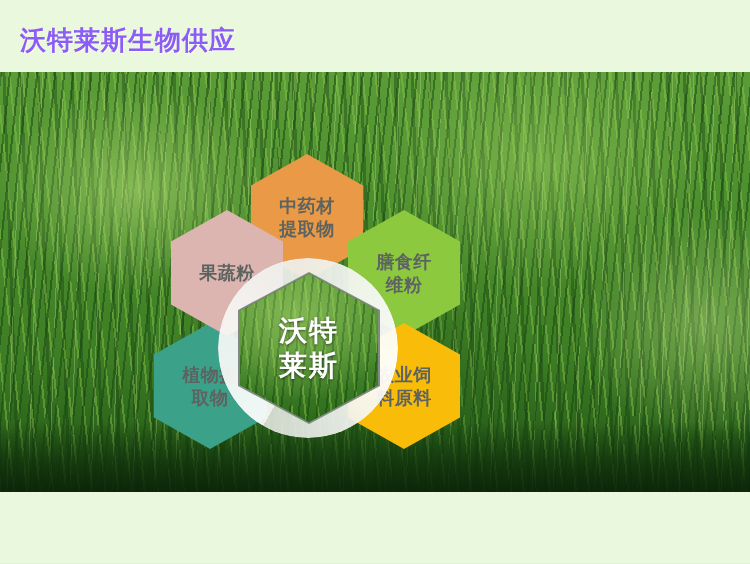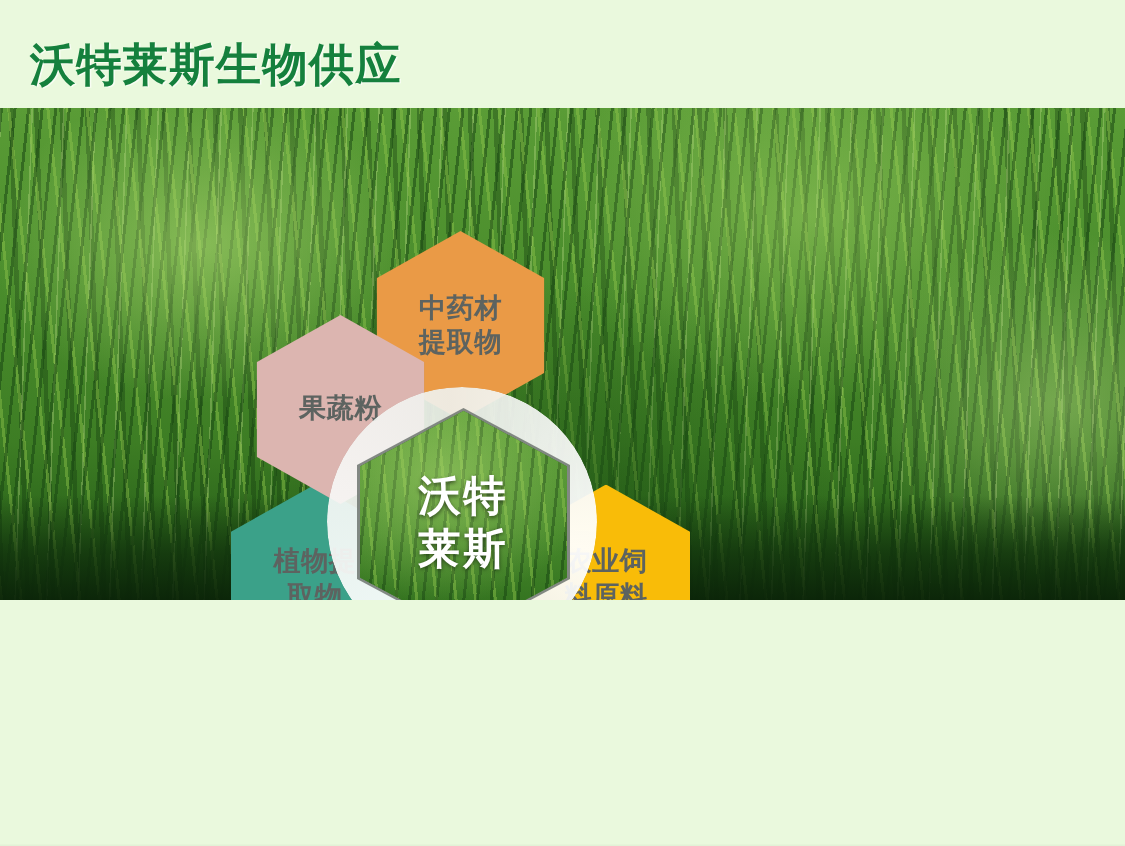--- a/index.html
+++ b/index.html
@@ -13,29 +13,29 @@
     background:#eaf9dd;
   }
 
   
   #header {
     position:absolute; left:0; top:0; width:750px; height:72px;
     background:#eaf9dd;
   }
   #header-title {
     position:absolute; left:20px; top:23px;
-    font-size:30px; font-weight:bold; letter-spacing:1px;
-    color:#15803d;
+    font-size:26px; font-weight:bold; letter-spacing:1px;
+    color:#8b5cf6;
     text-shadow:1px 1px 0 rgba(255,255,255,0.65);
     white-space:nowrap;
   }
 
   
   #banner {
-    position:absolute; left:0; top:72px; width:750px; height:328px;
+    position:absolute; left:0; top:72px; width:750px; height:420px;
     overflow:hidden;
     background:#3a7a23;
   }
   #banner-photo {
     position:absolute; inset:0;
     background-color:#46892c;
     background-image:
       
       radial-gradient(ellipse 200px 150px at 18% 28%, rgba(182,222,120,.55), rgba(182,222,120,0) 70%),
       radial-gradient(ellipse 240px 180px at 72% 22%, rgba(168,214,105,.45), rgba(168,214,105,0) 70%),
@@ -171,20 +171,24 @@
     <div id="banner-photo"></div>
     <div id="banner-ground"></div>
 
     <div id="cluster">
 
       <div class="hex hex-top">
         <span>中药材</span>
         <span>提取物</span>
       </div>
 
+      <div class="hex hex-tr">
+        <span>膳食纤</span>
+        <span>维粉</span>
+      </div>
 
       <div class="hex hex-br">
         <span>农业饲</span>
         <span>料原料</span>
       </div>
 
 
       <div class="hex hex-bl">
         <span>植物提</span>
         <span>取物</span>

